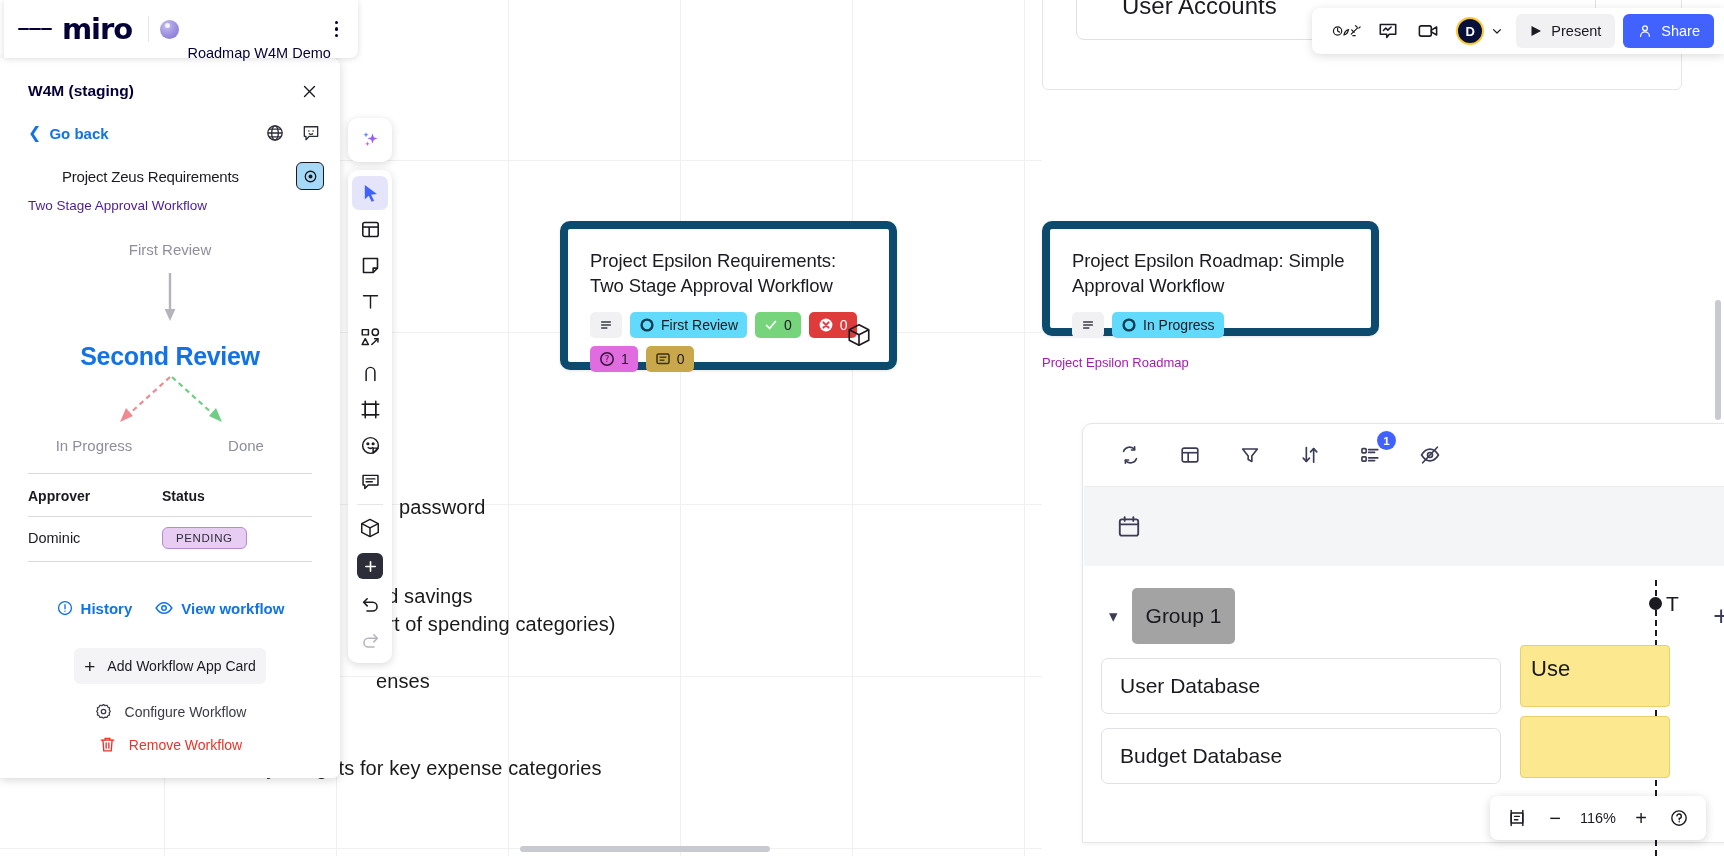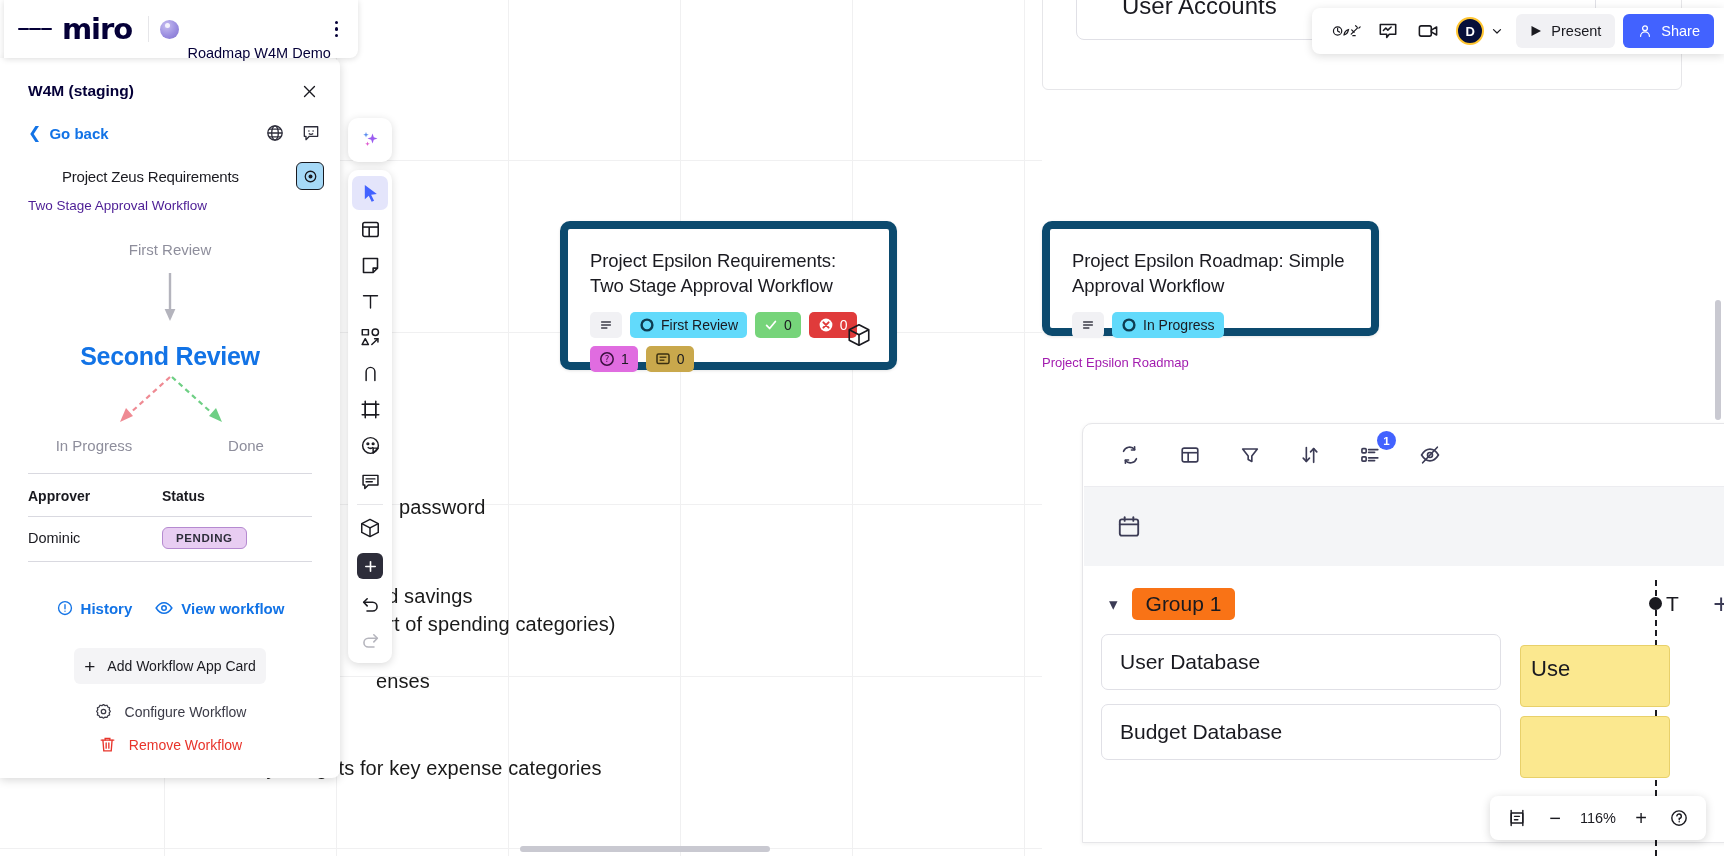--- a/index.html
+++ b/index.html
@@ -94,21 +94,21 @@
   .wf-branch span { flex:1; text-align:center; }
 
   .divider { height:1px; background:#d9d9e0; margin:8px 28px 0 28px; }
 
   table.approvers { width:calc(100% - 56px); margin:0 28px; border-collapse:collapse; }
   table.approvers th { text-align:left; font-size:14px; font-weight:700; color:#1a1a20; padding:14px 0 12px 0; }
   table.approvers th:nth-child(2){ width:150px; }
   table.approvers td { font-size:14.5px; color:#1a1a20; padding:10px 0 12px 0; border-top:1px solid #d9d9e0; }
   .pill {
     display:inline-block; background:#e8cdf2; border:1.4px solid #b58ad0;
-    color:#2d2d3a; font-size:11.5px; font-weight:700; letter-spacing:.6px;
+    color:#2d2d3a; font-size:11.5px; font-weight:400; letter-spacing:.6px;
     padding:4px 13px; border-radius:6px;
   }
 
   .links { display:flex; align-items:center; justify-content:center; gap:22px; margin-top:36px; }
   .link { display:flex; align-items:center; gap:7px; color:#1273e6; font-size:15px; font-weight:700; cursor:pointer; }
 
   .add-card-btn {
     display:flex; align-items:center; justify-content:center; gap:12px;
     width:192px; margin:30px auto 0 auto; height:36px;
     background:#f4f4f6; border-radius:6px; font-size:14px; color:#1a1a20; cursor:pointer;
@@ -170,21 +170,21 @@
     position:absolute; top:-9px; right:-11px; background:#4262ff; color:#fff;
     min-width:19px; height:19px; border-radius:10px; font-size:11.5px; font-weight:700;
     display:flex; align-items:center; justify-content:center; padding:0 4px;
   }
   .tw-datebar {
     margin:0 0 0 1px; height:80px; background:#f4f5f7; border-top:1px solid #ececf0;
     display:flex; align-items:center; padding-left:32px; position:relative;
   }
   .tw-group { display:flex; align-items:center; padding:22px 0 0 26px; gap:14px; }
   .tw-chev { font-size:17px; color:#3b3b55; cursor:pointer; }
-  .grouppill { background:#f97316; border-radius:5px; padding:4px 14px; font-size:21px; color:#1a1a20; }
+  .grouppill { background:#a3a3a3; border-radius:5px; padding:16px 14px; font-size:21px; color:#1a1a20; }
   .tw-plus { margin-left:auto; margin-right:52px; font-size:27px; color:#3b3b55; font-weight:300; cursor:pointer; }
   .tw-rowitem {
     margin:14px 0 0 18px; width:400px; height:56px; background:#fff;
     border:1px solid #e0e0e6; border-radius:7px; display:flex; align-items:center;
     padding-left:18px; font-size:21px; color:#1a1a20;
   }
   .tl-dash { position:absolute; left:1655px; top:580px; width:0; height:276px; border-left:2px dashed #1a1a20; }
   .tl-dot { position:absolute; left:1649px; top:597px; width:13px; height:13px; border-radius:50%; background:#1a1a20; }
   .tl-t { position:absolute; left:1666px; top:592px; font-size:21px; color:#1a1a20;}
   .tl-stickie {

